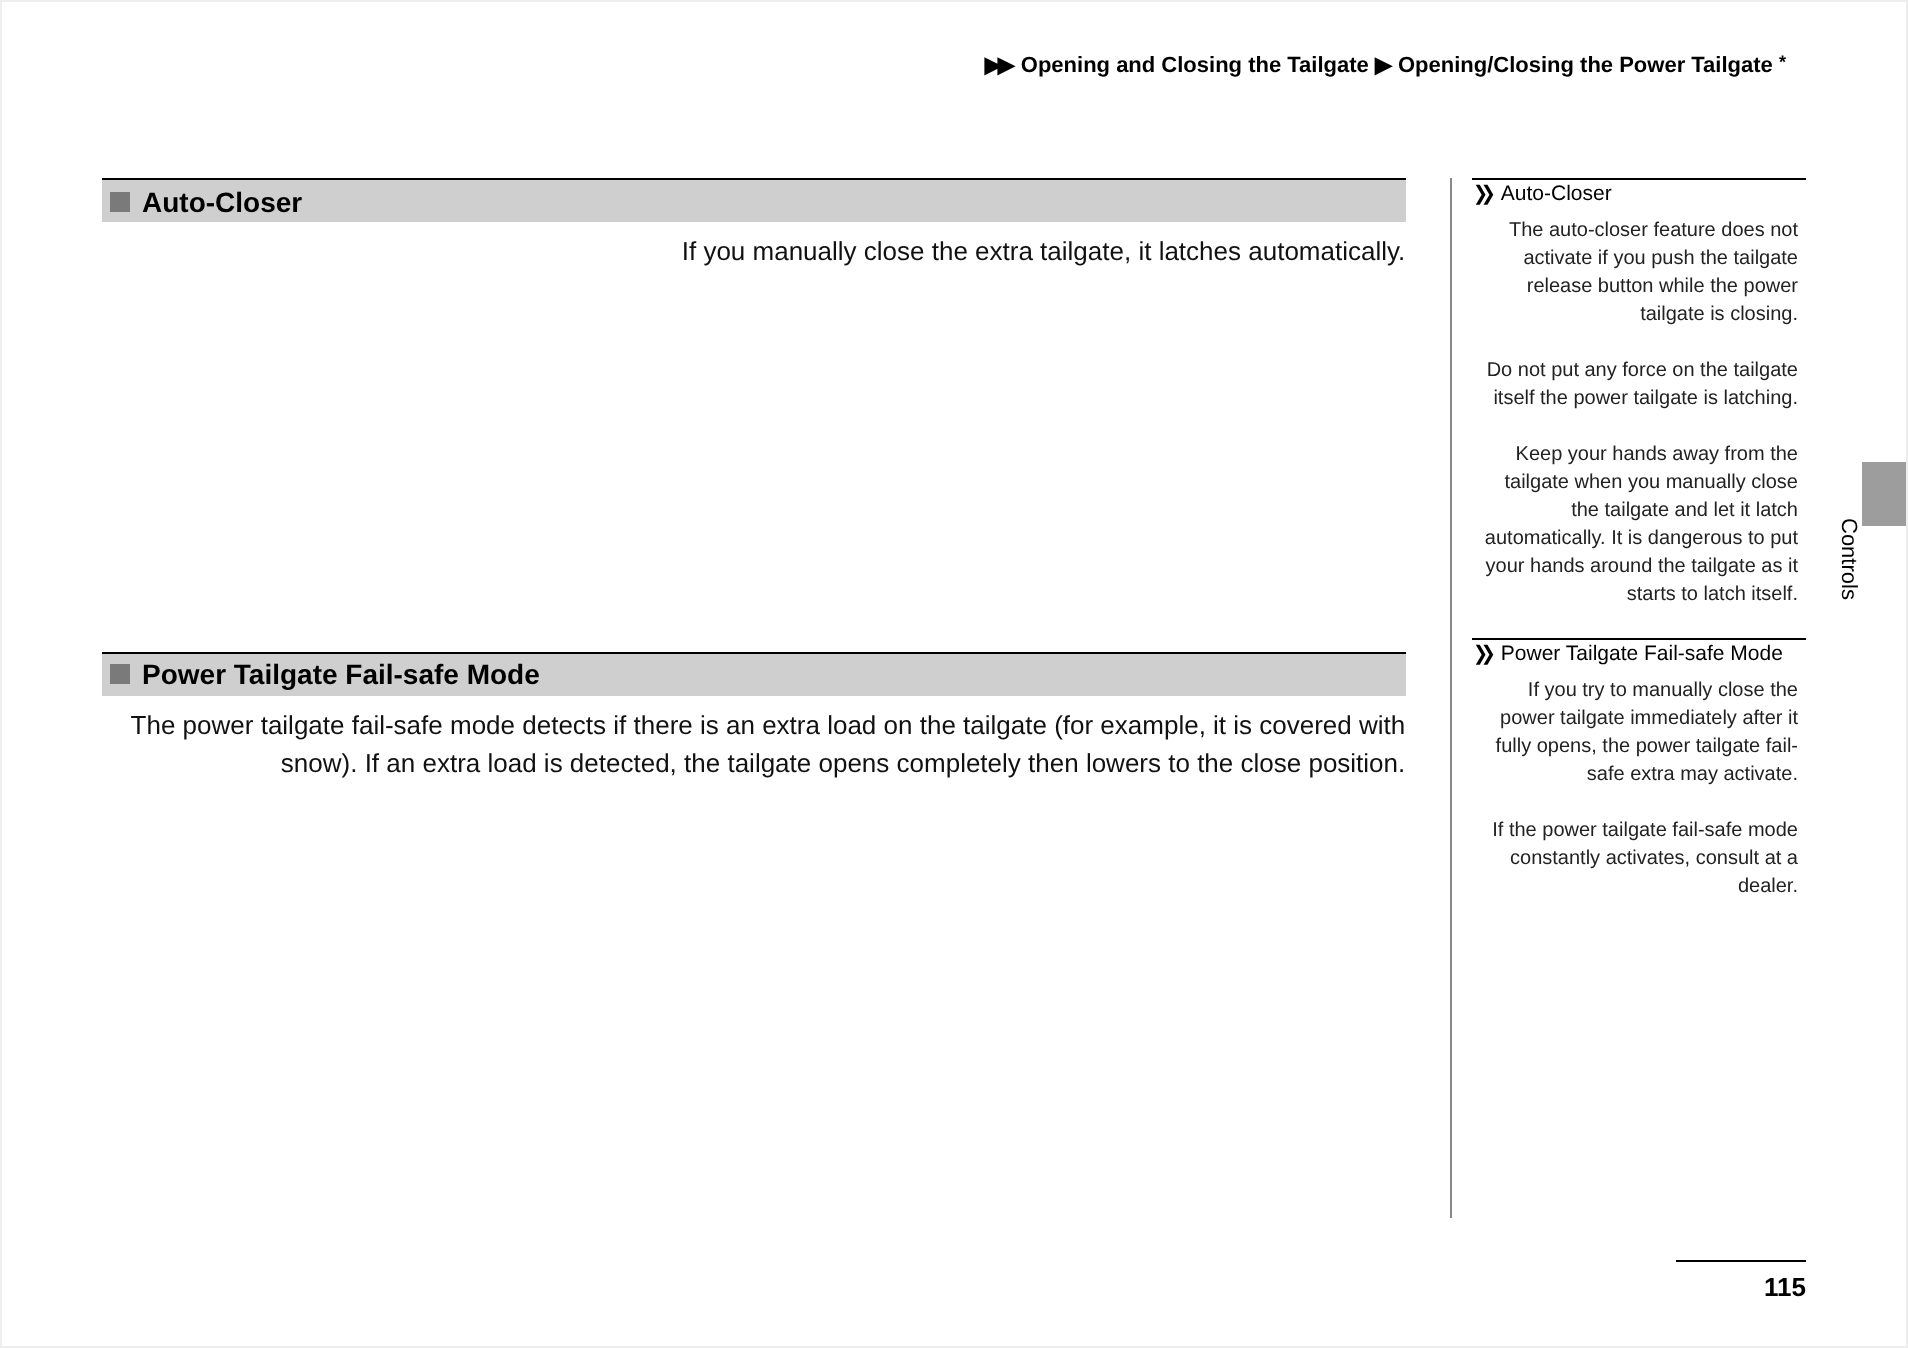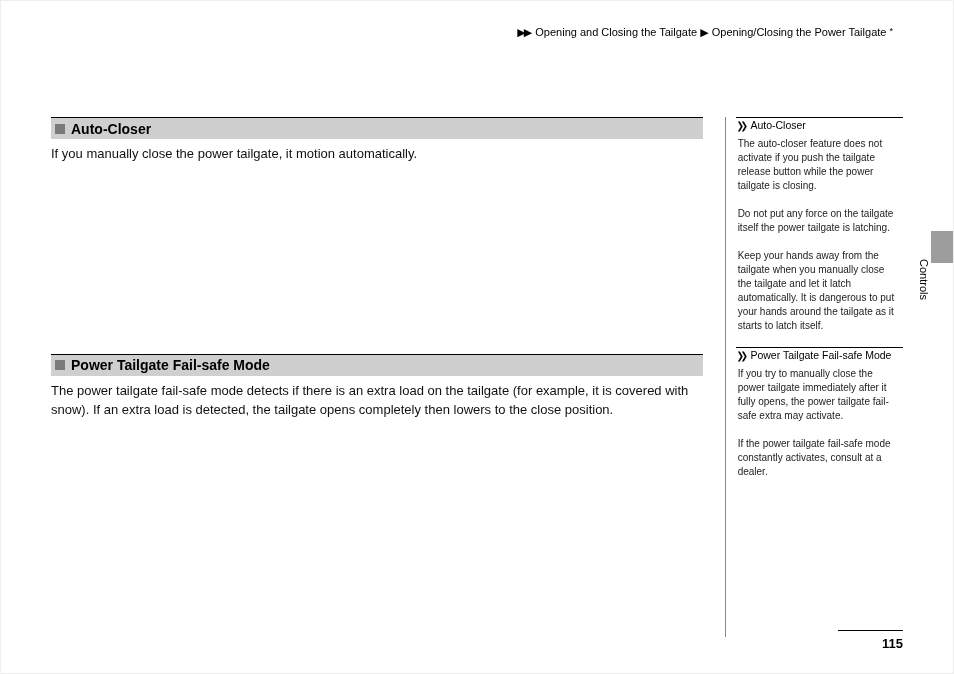--- a/index.html
+++ b/index.html
@@ -15,32 +15,33 @@
   }
   .page {
     width: 100%;
     height: 100%;
     padding: 20px 50px 30px 50px;
     position: relative;
   }
   .breadcrumb {
     text-align: right;
     font-size: 11px;
-    font-weight: normal;
+    font-weight: bold;
     color: #000;
     margin-top: 5px;
-    margin-bottom: 78px;
+    margin-bottom: 50px;
     padding-right: 10px;
   }
   .bc-arrow { letter-spacing: -2px; margin-right: 2px; }
   .bc-footnote { font-size: 9px; vertical-align: top; }
   .content {
     display: flex;
     align-items: flex-start;
     position: relative;
+    text-align: right;
   }
   .main-col {
     flex: 1 1 auto;
     padding-right: 22px;
     position: relative;
   }
   .side-col {
     width: 320px;
     border-left: 1px solid #888;
     padding-left: 10px;
@@ -143,21 +144,21 @@
     <span class="bc-footnote">*</span>
   </div>
 
   <div class="content">
     <div class="main-col">
 
       <div class="section-header">
         <div class="sq-bullet"></div>
         <div class="section-title">Auto-Closer</div>
       </div>
-      <div class="body-text">If you manually close the power tailgate, it motion automatically.</div>
+      <div class="body-text">If you manually close the extra tailgate, it latches automatically.</div>
 
       <div class="sec2">
         <div class="section-header">
           <div class="sq-bullet"></div>
           <div class="section-title">Power Tailgate Fail-safe Mode</div>
         </div>
         <div class="body-text">The power tailgate fail-safe mode detects if there is an extra load on the tailgate (for example, it is covered with snow). If an extra load is detected, the tailgate opens completely then lowers to the close position.</div>
       </div>
 
     </div>

